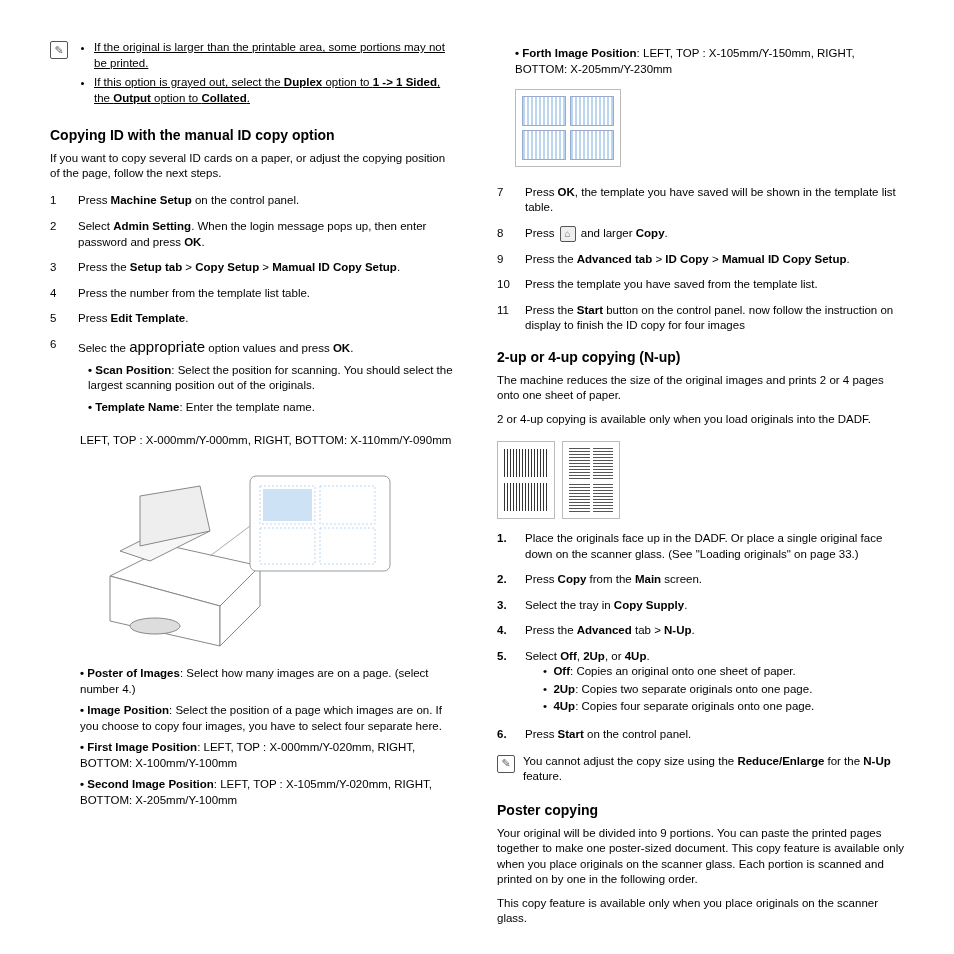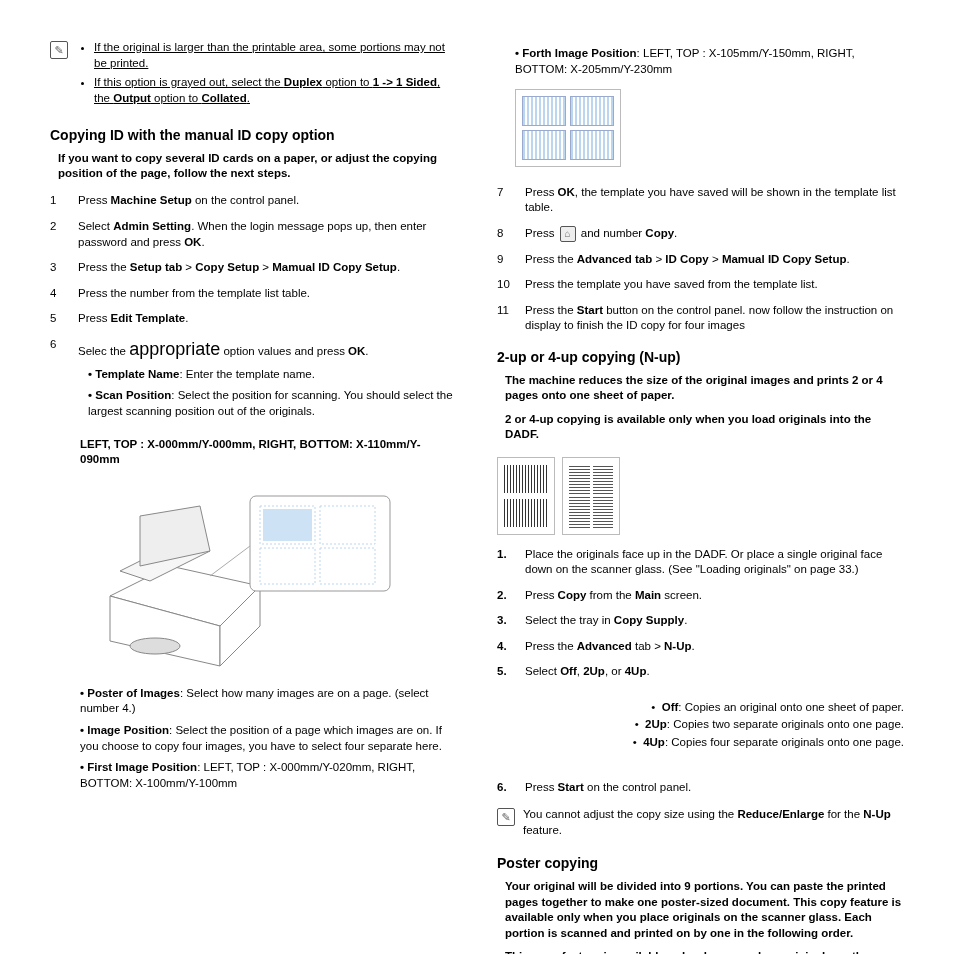--- a/index.html
+++ b/index.html
@@ -52,21 +52,21 @@
     margin: 0;
     padding-left: 18px;
     text-decoration: underline;
   }
   ul.tight li, ol.tight li { margin-bottom: 4px; }
   h3 {
     font-size: 14px;
     font-weight: bold;
     margin: 14px 0 6px 0;
   }
-  p { margin: 4px 0 8px 8px; font-weight: bold; }
+  p { margin: 4px 0 8px 0; }
   .num-list { list-style: none; padding-left: 0; }
   .num-list > li {
     display: flex;
     gap: 14px;
     margin-bottom: 10px;
   }
   .num-list > li > .n { width: 14px; flex-shrink:0; }
   .num-list > li > .c { flex: 1; }
   .sub-bullets { margin: 6px 0 0 0; padding-left: 10px; }
   .sub-bullets li { list-style: none; margin-bottom: 6px; }
@@ -93,21 +93,21 @@
   .bars .top, .bars .bot { height:28px; background:repeating-linear-gradient(90deg,#333 0 1px,#fff 1px 3px);}
   .mini { width:44px; height:64px; display:grid; grid-template-columns:1fr 1fr; grid-template-rows:1fr 1fr; gap:3px;}
   .mini div{ background:repeating-linear-gradient(0deg,#555 0 1px,#fff 1px 3px);}
   .printer-illus {
     width: 320px;
     height: 200px;
     margin: 8px 0 10px 30px;
     position: relative;
   }
   .printer-illus svg { width:100%; height:100%; }
-  .dash-sub { list-style:none; padding-left:18px; margin:20px 0;text-align:right;}
+  .dash-sub { list-style:none; padding-left:18px; margin:0 0;}
   .dash-sub li { margin-bottom:2px; }
   b { font-weight: bold; }
 </style>
 </head>
 <body>
 
 <div class="columns">
 
   <div class="col">
     <div class="note-box">
@@ -140,24 +140,24 @@
           <span class="n">4</span>
           <span class="c">Press the number from the template list table.</span>
         </li>
       <li>
           <span class="n">5</span>
           <span class="c"><span>Press </span><b>Edit Template</b><span>.</span></span>
         </li>
       <li>
           <span class="n">6</span>
           <span class="c">
-        <span>Selec the </span><span style="font-size:18px">appropriate</span><span> option values and press </span><b>OK</b><span>.</span>
+        <span>Selec the </span><span style="font-size:15px">appropriate</span><span> option values and press </span><b>OK</b><span>.</span>
         <ul class="sub-bullets">
+          <li><b>Scan Position</b><span>: Select the position for scanning. You should select the largest scanning position out of the originals.</span></li>
           <li><b>Template Name</b><span>: Enter the template name.</span></li>
-          <li><b>Scan Position</b><span>: Select the position for scanning. You should select the largest scanning position out of the originals.</span></li>
         </ul>
       </span>
         </li>
     </ul>
 
     <p style="margin-left:30px">LEFT, TOP : X-000mm/Y-000mm, RIGHT, BOTTOM: X-110mm/Y-090mm</p>
 
     <div class="printer-illus">
       <svg viewBox="0 0 320 200">
         <g fill="#fff" stroke="#888" stroke-width="1">
@@ -177,20 +177,21 @@
           <rect x="240" y="72" width="55" height="36" fill="none" stroke="#bcd6ef" stroke-dasharray="2 2"></rect>
           <path d="M 170 70 Q 150 85 130 100" fill="none" stroke="#aaa"></path>
         </g>
       </svg>
     </div>
 
     <ul class="sub-bullets" style="padding-left:30px">
       <li><b>Poster of Images</b><span>: Select how many images are on a page. (select number 4.)</span></li>
       <li><b>Image Position</b><span>: Select the position of a page which images are on. If you choose to copy four images, you have to select four separate here.</span></li>
       <li><b>First Image Position</b><span>: LEFT, TOP : X-000mm/Y-020mm, RIGHT, BOTTOM: X-100mm/Y-100mm</span></li>
+      <li><b>Second Image Position</b><span>: LEFT, TOP : X-105mm/Y-020mm, RIGHT, BOTTOM: X-205mm/Y-100mm</span></li>
     </ul>
   </div>
 
   <div class="col">
     <ul class="sub-bullets" style="padding-left:18px">
       <li><b>Forth Image Position</b><span>: LEFT, TOP : X-105mm/Y-150mm, RIGHT, BOTTOM: X-205mm/Y-230mm</span></li>
     </ul>
 
     <div class="thumb" style="margin-left:18px">
       <div class="grid2x2">
@@ -201,21 +202,21 @@
       </div>
     </div>
 
     <ul class="num-list">
       <li>
           <span class="n">7</span>
           <span class="c"><span>Press </span><b>OK</b><span>, the template you have saved will be shown in the template list table.</span></span>
         </li>
       <li>
           <span class="n">8</span>
-          <span class="c"><span>Press </span><span class="note-icon inline">⌂</span><span> and number </span><b>Copy</b><span>.</span></span>
+          <span class="c"><span>Press </span><span class="note-icon inline">⌂</span><span> and larger </span><b>Copy</b><span>.</span></span>
         </li>
       <li>
           <span class="n">9</span>
           <span class="c"><span>Press the </span><b>Advanced tab</b><span> &gt; </span><b>ID Copy</b><span> &gt; </span><b>Mamual ID Copy Setup</b><span>.</span></span>
         </li>
       <li>
           <span class="n">10</span>
           <span class="c">Press the template you have saved from the template list.</span>
         </li>
       <li>

